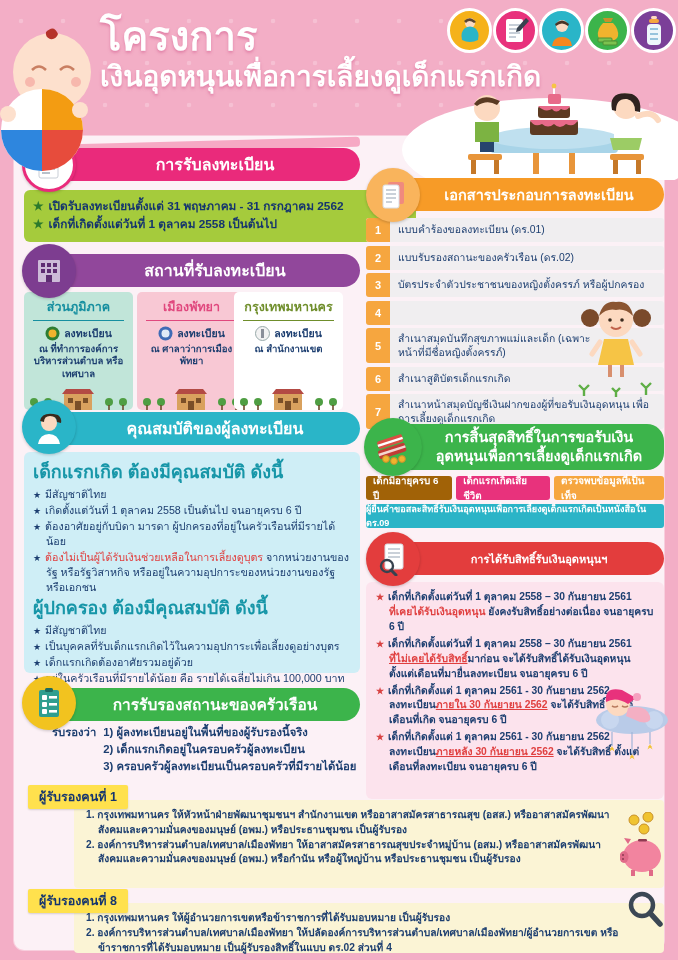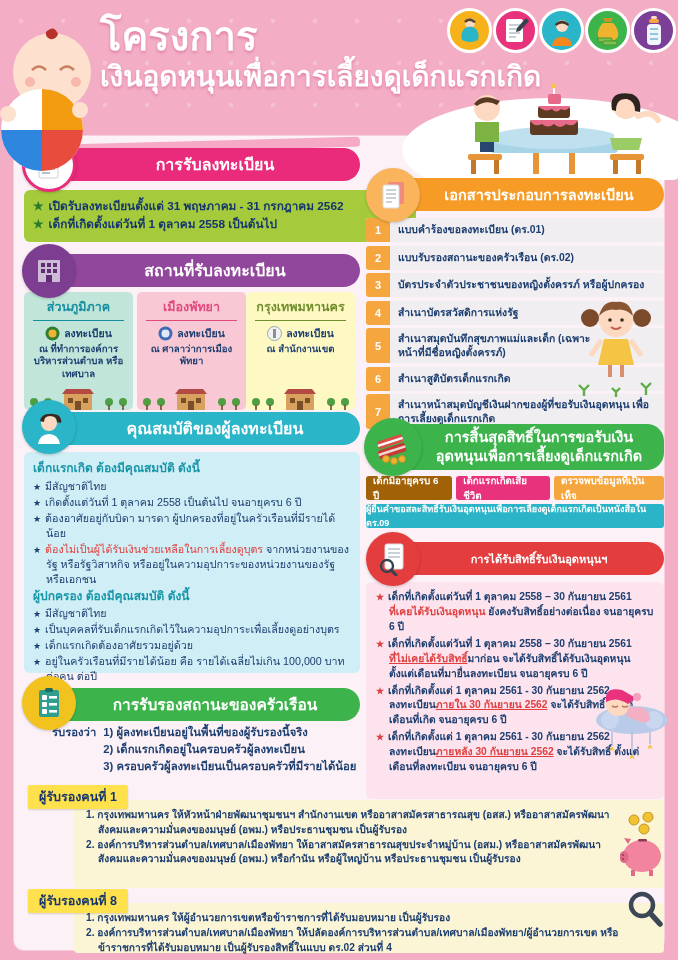--- a/index.html
+++ b/index.html
@@ -41,33 +41,33 @@
   .card { top:292px; width:109px; height:118px; border-radius:5px; overflow:hidden; text-align:center; }
   .card .ct { font-size:12.5px; font-weight:bold; padding-top:5px; }
   .card .cl { width:84%; height:1px; margin:3px auto 4px; }
   .card .reg-line { display:flex; align-items:center; justify-content:center; gap:4px;
                     font-size:10.5px; font-weight:bold; color:#1c3e70; }
   .card .place { font-size:9.6px; color:#1c3e70; line-height:1.3; padding:1px 4px 0; font-weight:bold; }
   .card svg.town { position:absolute; bottom:0; left:0; }
 
   .bluebox { left:24px; top:452px; width:336px; height:221px; background:#cfeef6; border-radius:6px;
              padding:7px 9px; font-size:10.7px; line-height:1.4; color:#1c3e70; }
-  .bluebox .bh { color:#1796a8; font-weight:bold; font-size:12px; margin:1px 0 2px; }
+  .bluebox .bh { color:#1796a8; font-weight:bold; font-size:18px; margin:1px 0 2px; }
   .bluebox .it { padding-left:13px; text-indent:-13px; margin-bottom:1px; }
   .bluebox .st { color:#1c3e70; font-size:9px; margin-right:4px; }
   .redtx { color:#e04040; }
 
   .endorse { left:52px; top:724px; width:306px; display:flex; gap:7px; font-size:11.3px; color:#1c3e70; line-height:1.5; font-weight:bold; }
 
   
   .docrows { left:366px; top:218px; width:298px; display:flex; flex-direction:column; gap:3.5px; }
   .docrow { display:flex; background:#f0eef0; border-radius:3px; overflow:hidden; min-height:24px; }
   .docnum { width:24px; background:#f6a63f; color:#fff; font-weight:bold; font-size:11px;
             display:flex; align-items:center; justify-content:center; flex:none; }
-  .doctxt { padding:4px 8px; font-size:10.4px; color:#1c3e70; line-height:1.3; font-weight:bold; display:flex; align-items:center; }
+  .doctxt { padding:4px 8px; font-size:10.4px; color:#1c3e70; line-height:1.3; font-weight:normal; display:flex; align-items:center; }
 
   .badges { left:366px; top:476px; width:298px; display:flex; gap:4px; }
   .badge { height:24px; border-radius:3px; color:#fff; font-weight:bold; font-size:9.8px;
            display:flex; align-items:center; justify-content:center; padding:0 7px; }
   .widebadge { left:366px; top:504px; width:298px; height:24px; border-radius:3px; background:#2bb4c7;
                color:#fff; font-size:9.1px; font-weight:bold; display:flex; align-items:center; justify-content:center; }
 
   .pinkbox { left:366px; top:582px; width:298px; height:217px; background:#fce3ed; border-radius:6px;
              padding:8px 10px; font-size:10.3px; color:#1c3e70; line-height:1.45; }
   .pinkbox .it { padding-left:13px; text-indent:-13px; margin-bottom:2px; font-weight:bold; }
@@ -277,21 +277,21 @@
       </g>
       <rect x="40" y="8" width="28" height="16" fill="#d9a15e"></rect>
       <path d="M38 8 h32 l-4 -5 h-24z" fill="#b34a44"></path>
       <g fill="#7a4f28">
         <rect x="44" y="12" width="5" height="5"></rect>
         <rect x="59" y="12" width="5" height="5"></rect>
         <rect x="51" y="15" width="6" height="9"></rect>
       </g>
     </svg>
 </div>
-<div class="abs card" style="left:246px;background:#fef9c3">
+<div class="abs card" style="left:234px;background:#ffffff">
   <div class="ct" style="color:#6f8e2b">กรุงเทพมหานคร</div>
   <div class="cl" style="background:#6f8e2b"></div>
   <div class="reg-line">
       <svg width="15" height="15" viewBox="0 0 15 15">
         <circle cx="7.5" cy="7.5" r="7" fill="#f2f2f2" stroke="#9aa"></circle>
         <rect x="6" y="3" width="3" height="9" fill="#8a8f99"></rect>
       </svg>
       <span>ลงทะเบียน</span>
     </div>
   <div class="place">ณ สำนักงานเขต</div>
@@ -386,21 +386,20 @@
   <div class="docrow">
       <div class="docnum">2</div>
       <div class="doctxt">แบบรับรองสถานะของครัวเรือน (ดร.02)</div>
     </div>
   <div class="docrow">
       <div class="docnum">3</div>
       <div class="doctxt">บัตรประจำตัวประชาชนของหญิงตั้งครรภ์ หรือผู้ปกครอง</div>
     </div>
   <div class="docrow">
       <div class="docnum">4</div>
-      <div class="doctxt">สำเนาบัตรสวัสดิการแห่งรัฐ</div>
     </div>
   <div class="docrow" style="min-height:35px">
       <div class="docnum">5</div>
       <div class="doctxt" style="max-width:210px">สำเนาสมุดบันทึกสุขภาพแม่และเด็ก (เฉพาะหน้าที่มีชื่อหญิงตั้งครรภ์)</div>
     </div>
   <div class="docrow">
       <div class="docnum">6</div>
       <div class="doctxt">สำเนาสูติบัตรเด็กแรกเกิด</div>
     </div>
   <div class="docrow" style="min-height:35px">

